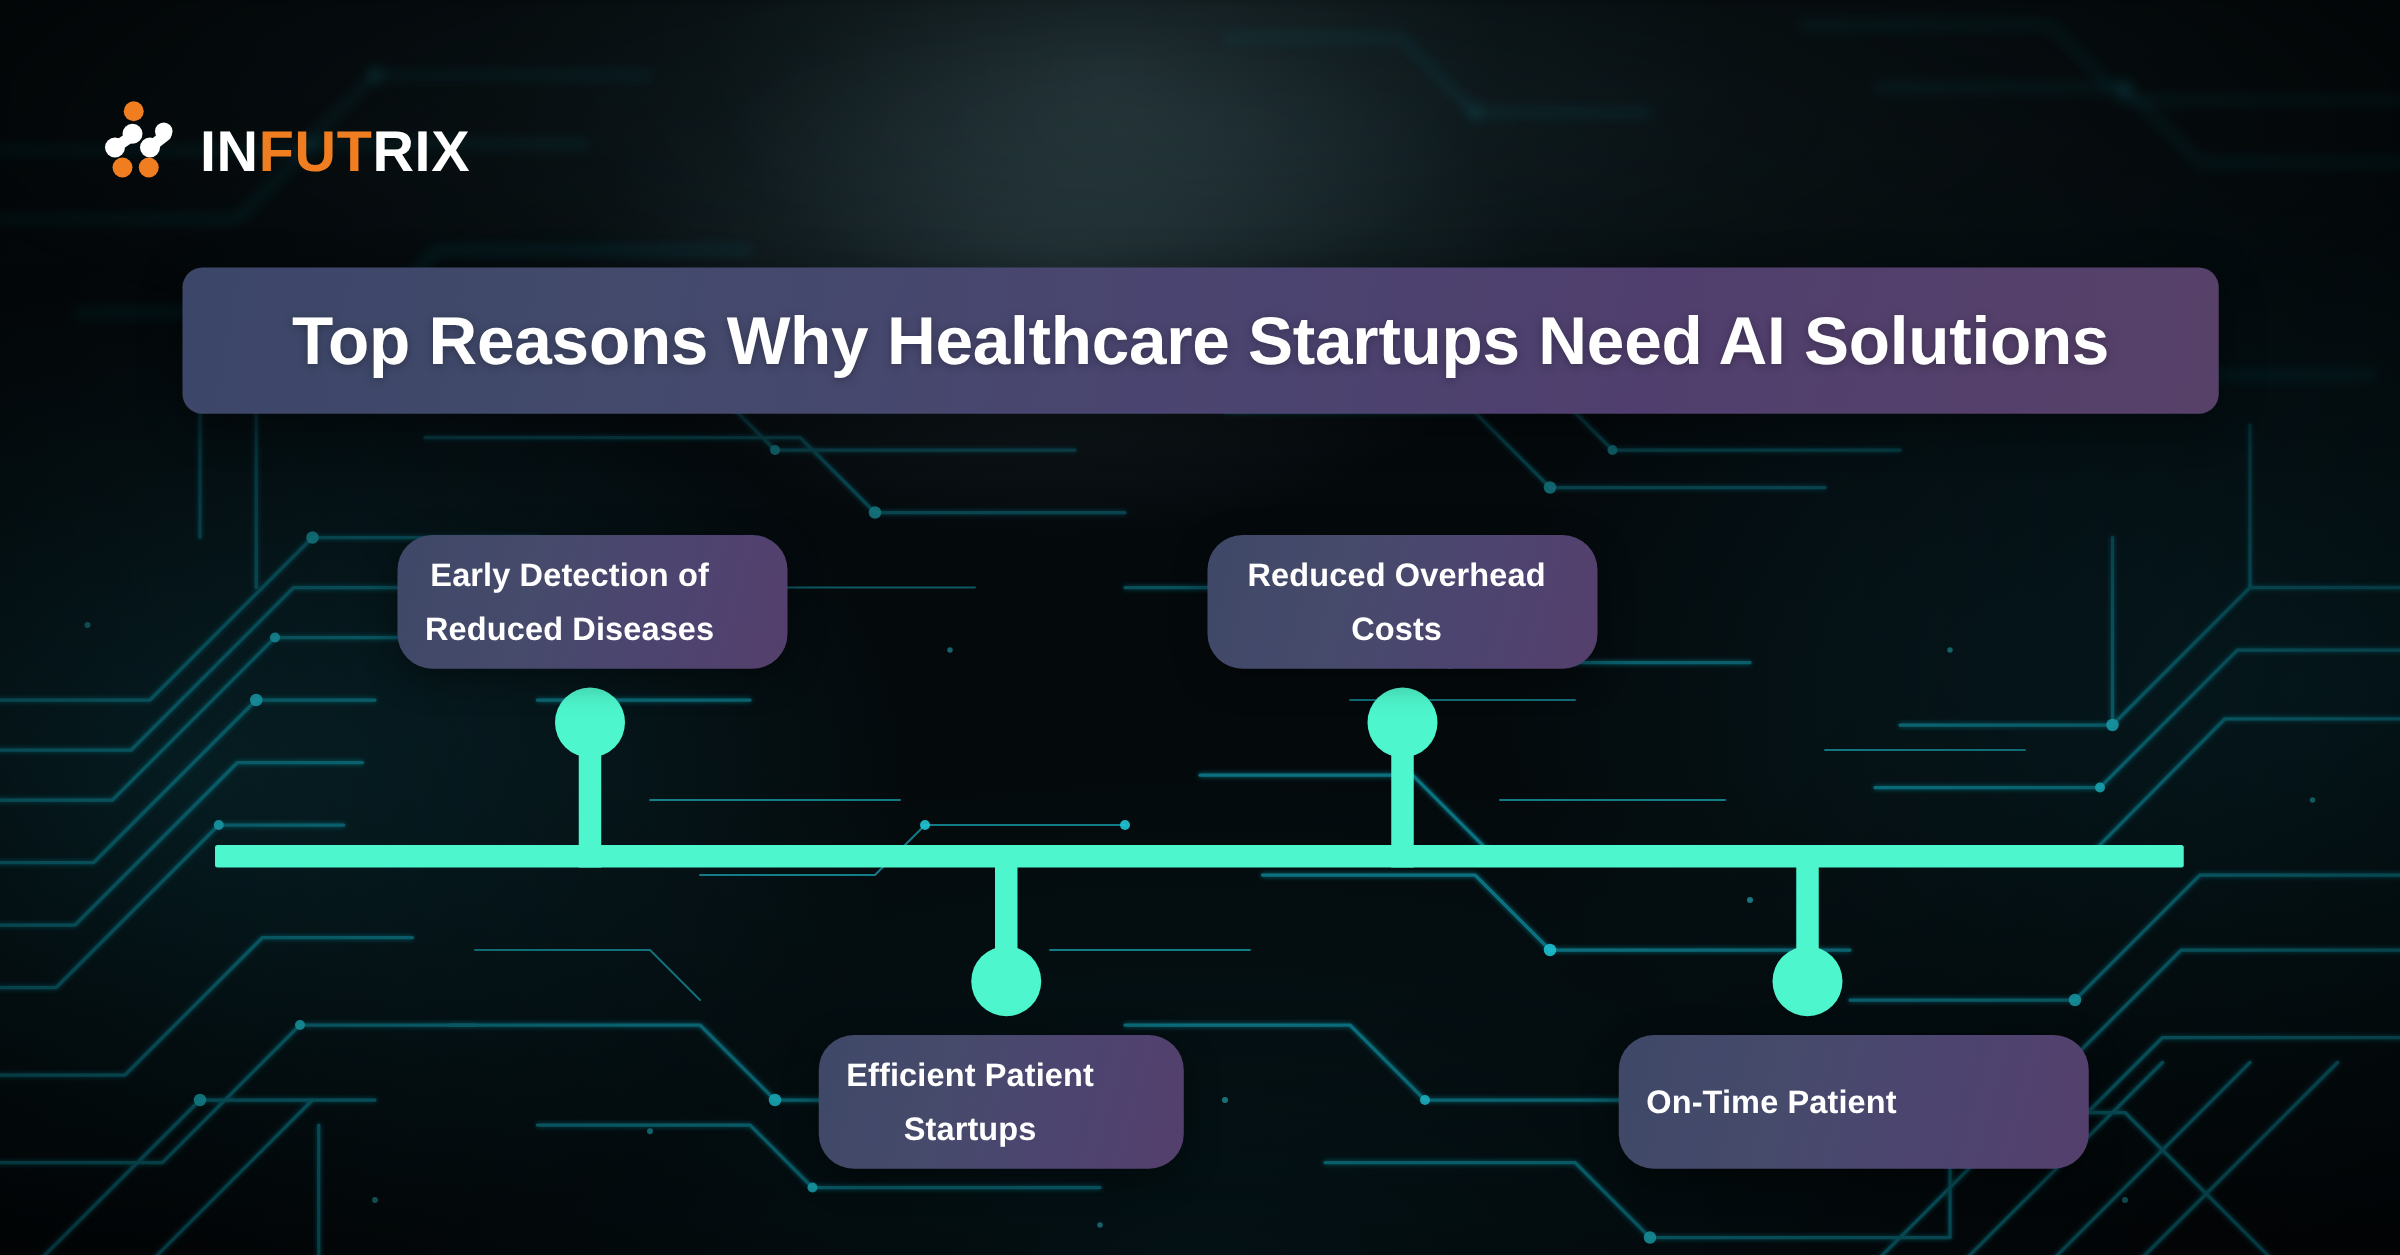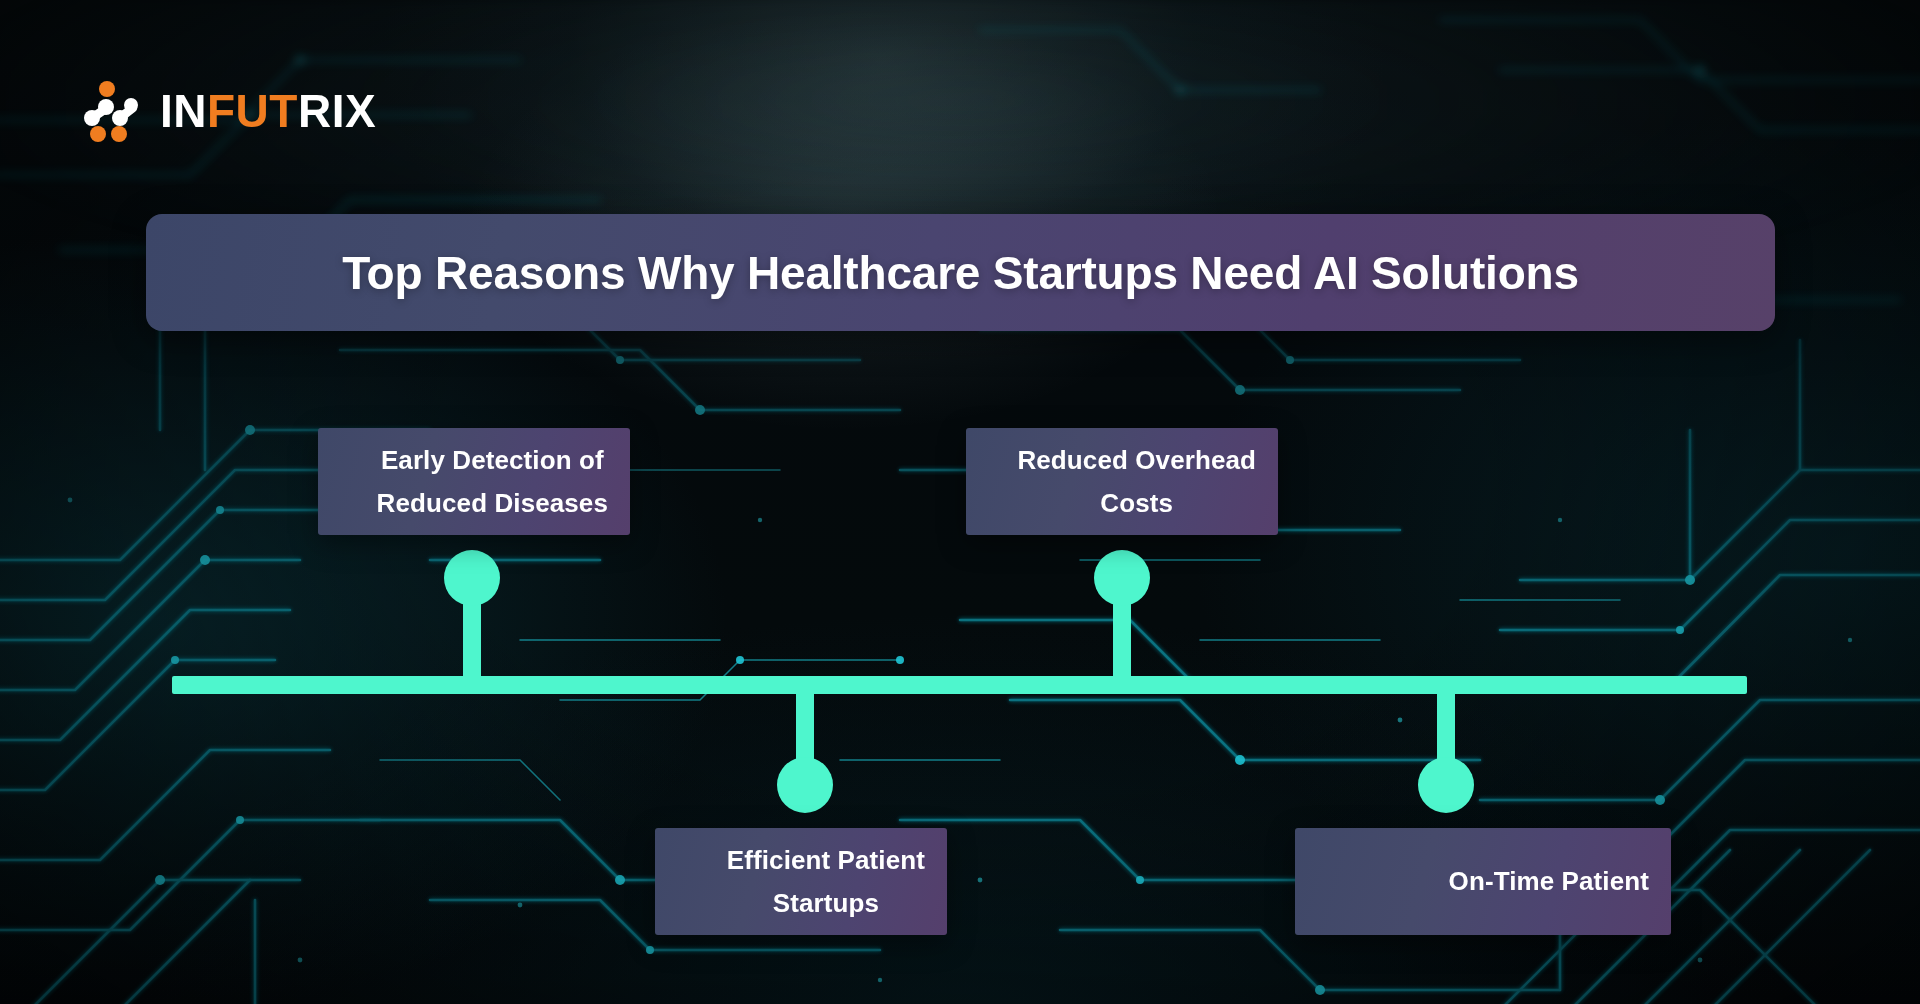--- a/index.html
+++ b/index.html
@@ -39,21 +39,21 @@
   .bg-blur-top {
     
     background:
       radial-gradient(ellipse 1400px 300px at 50% 10%, rgba(70,110,120,0.16) 0%, rgba(0,0,0,0) 75%);
     filter:blur(4px);
   }
 
   
   #logo {
     position:absolute; left:74px; top:78px;
-    display:flex; align-items:center; gap:20px;
+    display:flex; align-items:flex-end; gap:20px;
     z-index:10;
   }
   #logo .mark { width:66px; height:66px; display:block; }
   #logo .wordmark {
     font-size:46px; font-weight:700; letter-spacing:0.5px;
     line-height:1; white-space:nowrap;
     font-family:"Liberation Sans", sans-serif;
   }
   #logo .w1 { color:#ffffff; }
   #logo .w2 { color:#f07d20; }
@@ -65,21 +65,21 @@
     left:146px; top:214px;
     width:1629px; height:117px;
     border-radius:16px;
     background:linear-gradient(100deg, #3c4668 0%, #434a6c 22%, #4a4570 48%, #503f6e 72%, #574169 100%);
     box-shadow:0 8px 34px rgba(0,0,0,0.42);
     display:flex; align-items:center; justify-content:center;
     z-index:9;
   }
   #title-bar .title-text {
     color:#ffffff;
-    font-size:46px;
+    font-size:54px;
     font-weight:700;
     letter-spacing:-0.2px;
     text-align:center;
     white-space:nowrap;
     text-shadow:0 2px 8px rgba(0,0,0,0.28);
   }
 
   
   #timeline { position:absolute; inset:0; z-index:8; }
 
@@ -98,24 +98,24 @@
   .tl-dot {
     position:absolute;
     width:56px; height:56px;
     border-radius:50%;
     background:#4ef6cd;
   }
 
   
   .card {
     position:absolute;
-    border-radius:3px;
+    border-radius:28px;
     background:linear-gradient(105deg, #3f4868 0%, #464a6b 35%, #4d4470 68%, #553f6c 100%);
     box-shadow:0 8px 28px rgba(0,0,0,0.40);
-    display:flex; align-items:center; justify-content:flex-end;
+    display:flex; align-items:center; justify-content:flex-start;
     text-align:center;
     padding:14px 22px;
     z-index:9;
   }
   .card .card-text {
     color:#ffffff;
     font-size:26px;
     font-weight:700;
     line-height:1.65;
     letter-spacing:0.1px;

